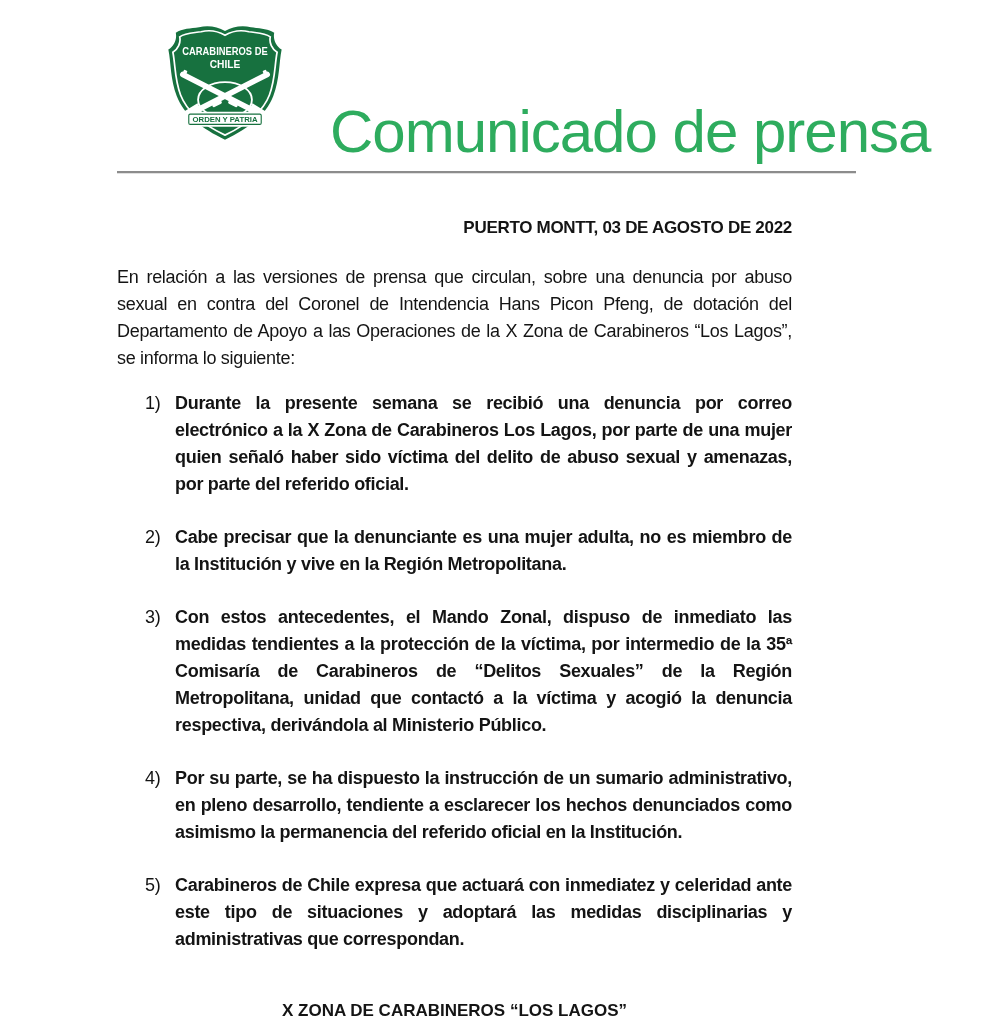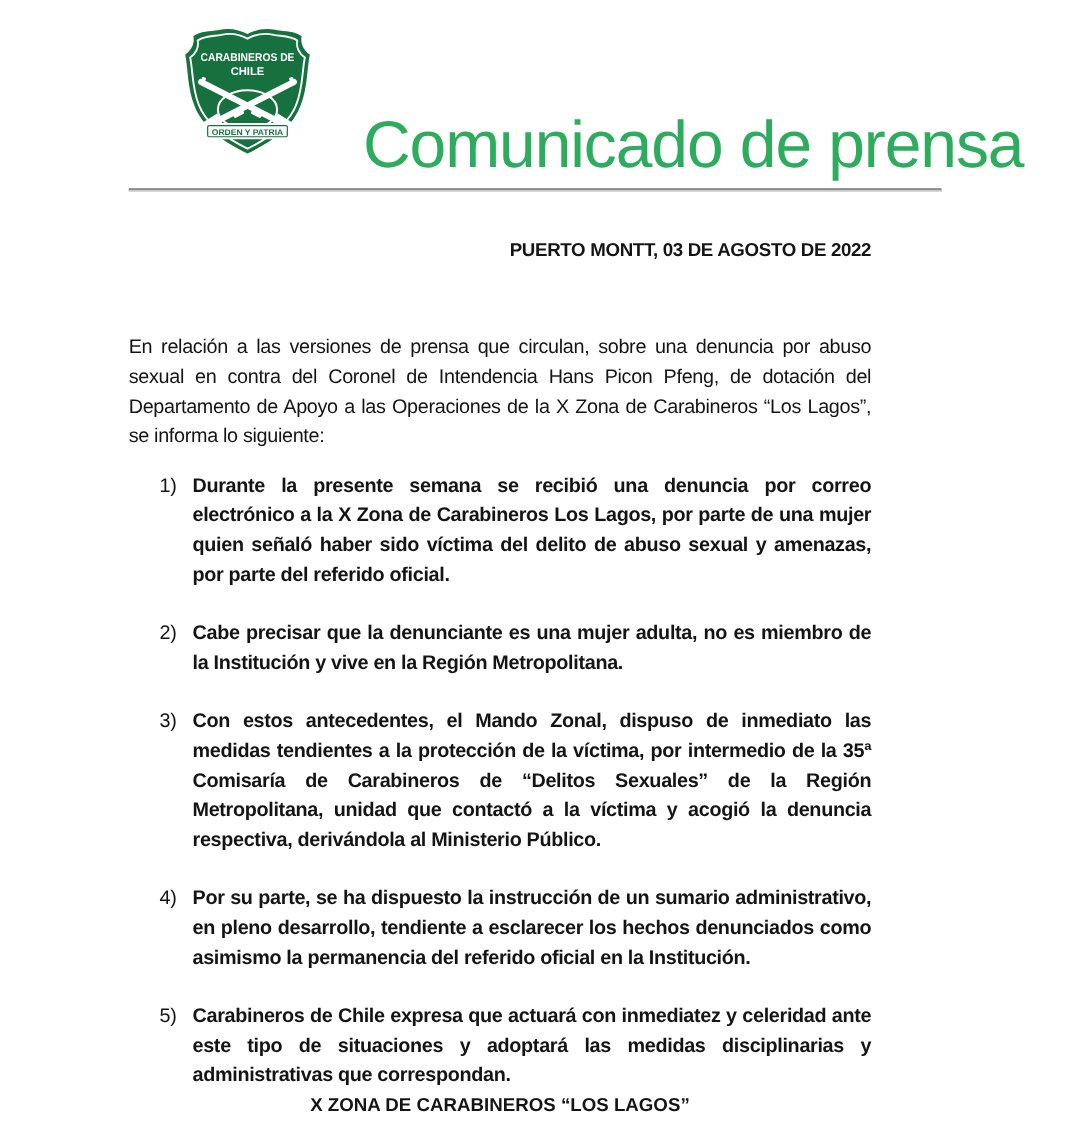--- a/index.html
+++ b/index.html
@@ -28,27 +28,28 @@
 
   
   .content {
     padding: 0 121px 0 117px;
     font-size: 18px; line-height: 27px; letter-spacing: -0.3px;
   }
   .dateline {
     margin-top: 40px;
     text-align: right; font-weight: bold; font-size: 17px;
   }
-  .intro { margin-top: 61px; text-align: justify; }
+  .intro { margin-top: 23px; text-align: justify; }
   .list { margin-top: 12px; }
   .item { display: flex; margin-top: 26px; }
   .item:first-child { margin-top: 0; }
   .item-number { flex: 0 0 30px; margin-left: 28px; }
   .item-text { flex: 1; text-align: justify; font-weight: bold; }
   .footer {
+    margin-top: 44px;
     text-align: center; font-weight: bold; font-size: 17px; letter-spacing: 0;
   }
 </style>
 </head>
 <body>
 
 <div class="page">
 
   <div class="header">
     <svg class="logo" viewBox="0 0 140 132" xmlns="http://www.w3.org/2000/svg">

